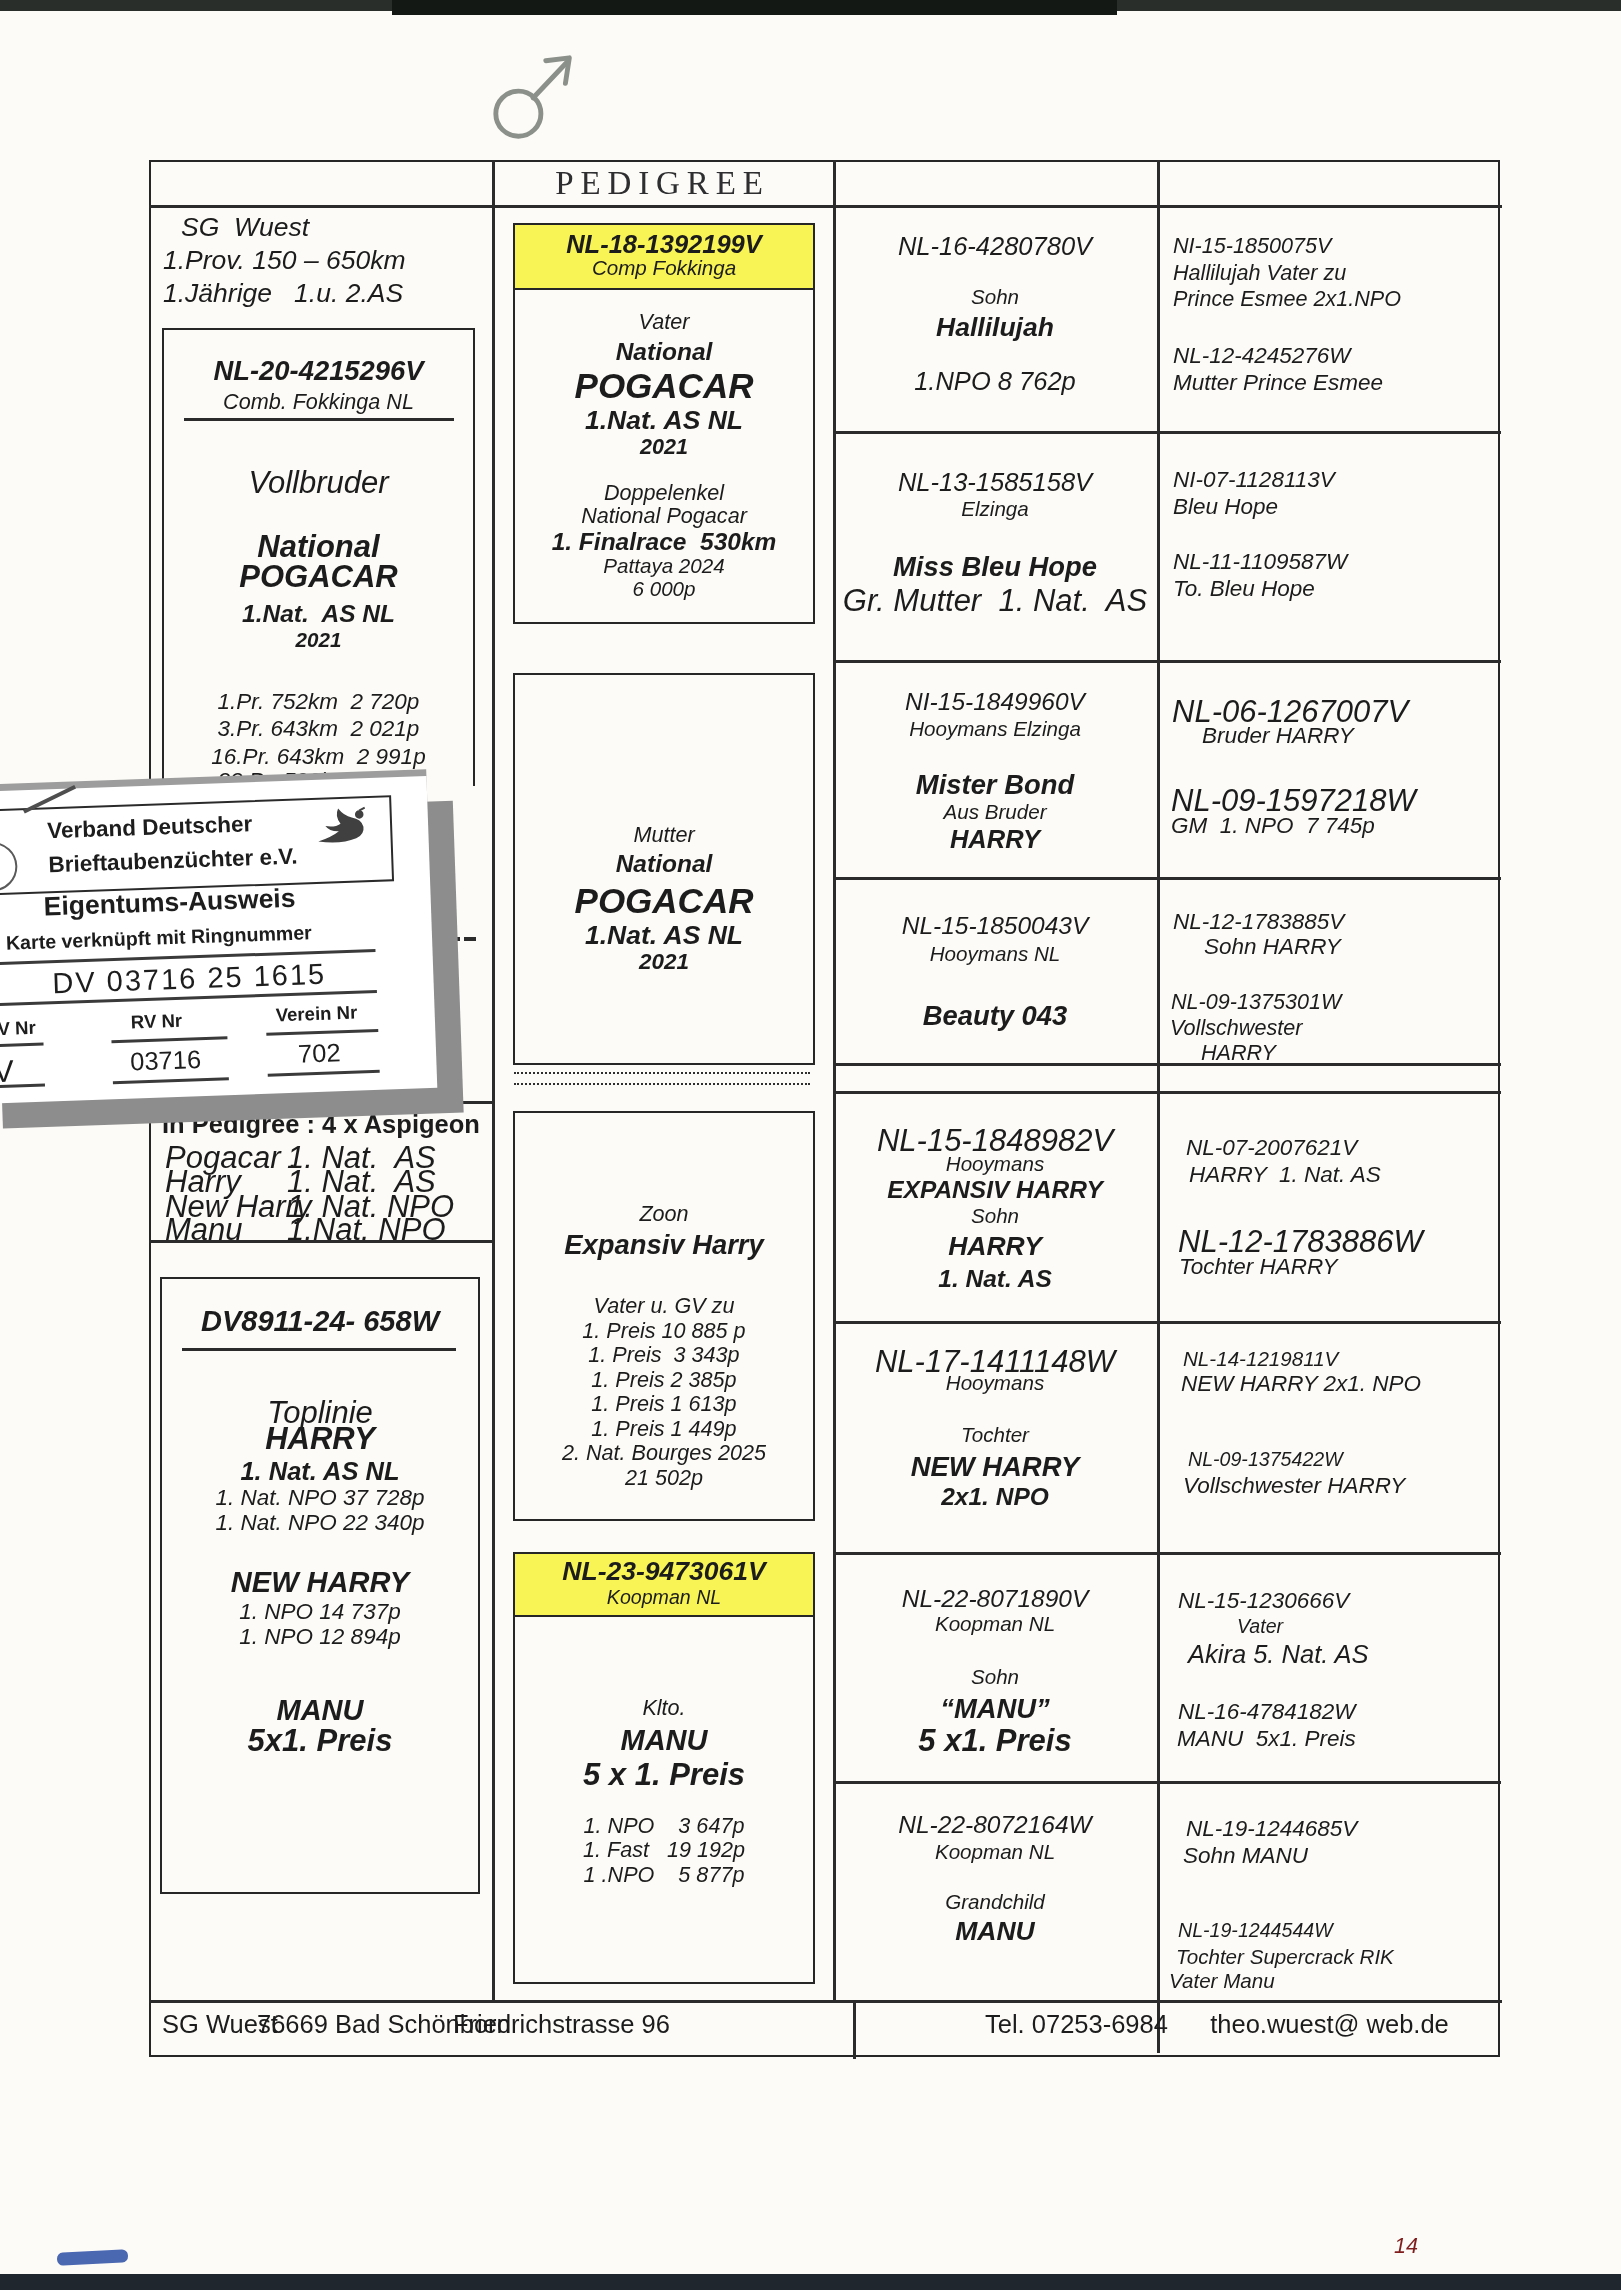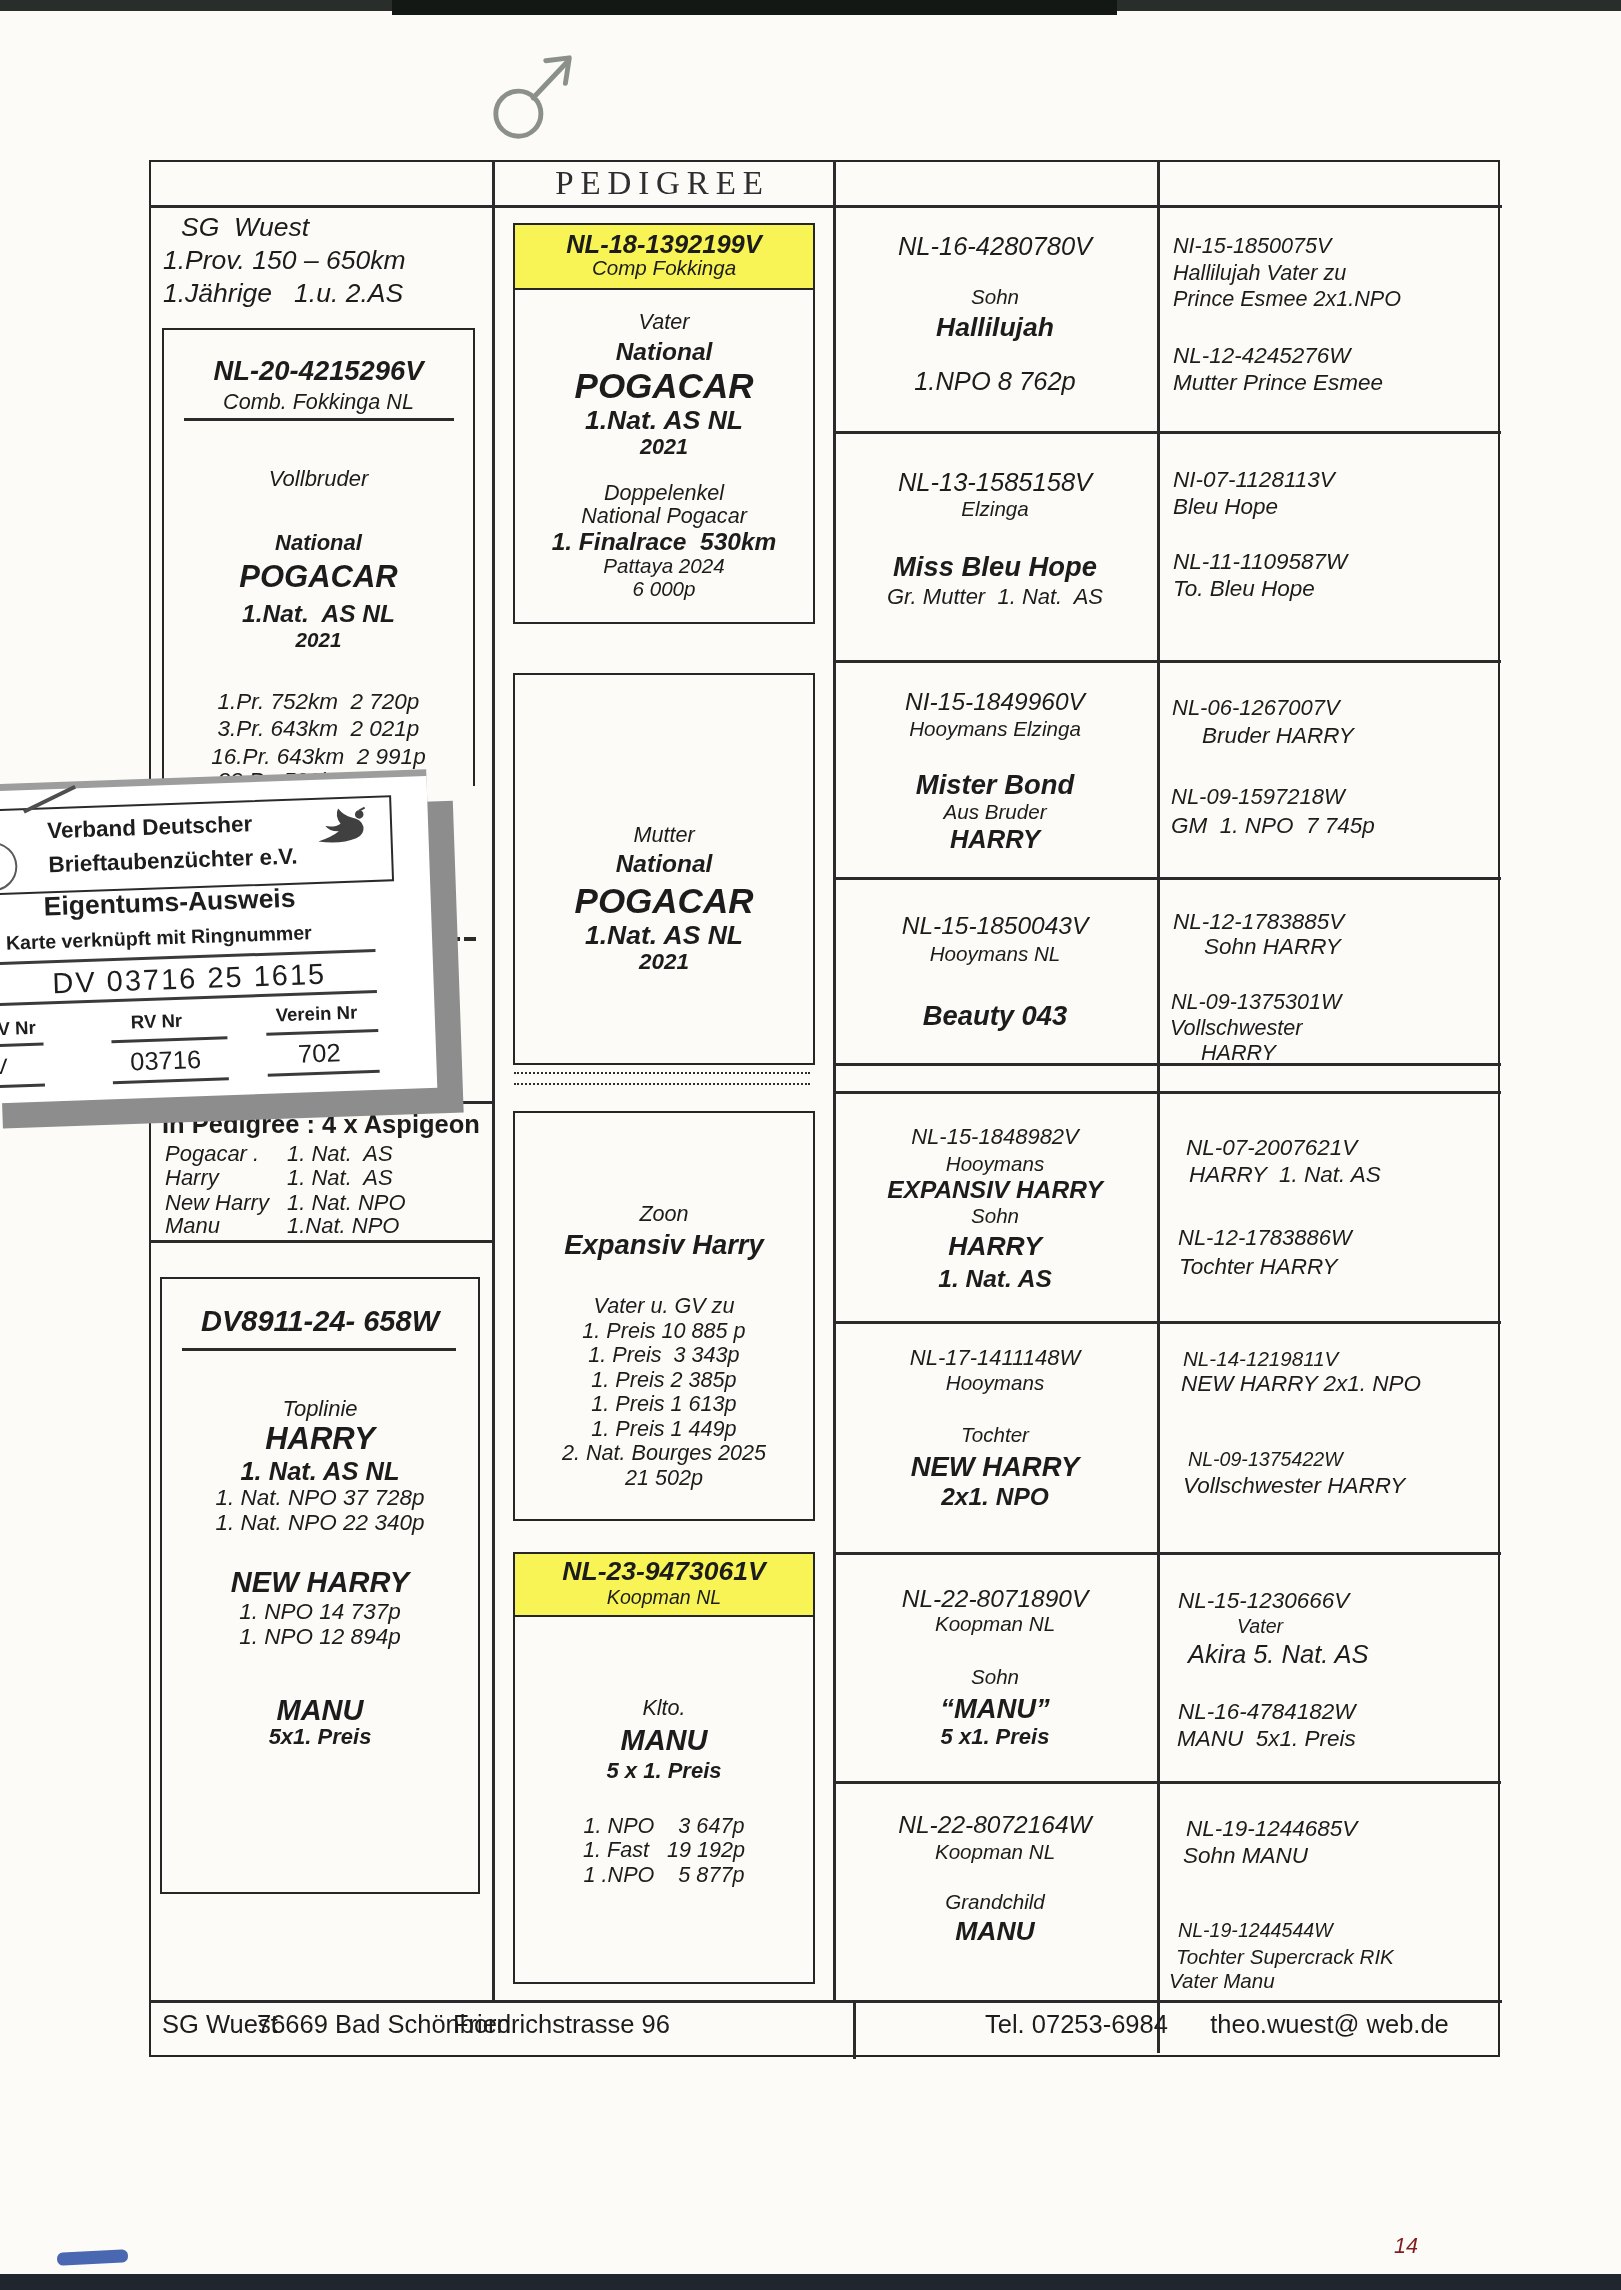--- a/index.html
+++ b/index.html
@@ -5,21 +5,21 @@
   html,body{margin:0;padding:0;background:#e8e8e4;}
   .page{position:relative;width:1621px;height:2291px;background:#fcfbf7;overflow:hidden;
         font-family:"Liberation Sans",sans-serif;}
   .ln{position:absolute;background:#2b2b2b;}
   .t{position:absolute;font-style:italic;color:#1c1c1c;white-space:pre;line-height:1.05;
      font-family:"Liberation Sans",sans-serif;}
   .b{font-weight:700;}
   .rm{font-style:normal;}
   .c{text-align:center;}
   .f19{font-size:18.6px}.f20{font-size:19.6px}.f21{font-size:20.6px}.f22{font-size:21.6px}
-  .f23{font-size:22.5px}.f24{font-size:22px}.f25{font-size:24.5px}.f26{font-size:25.5px}
+  .f23{font-size:22.5px}.f24{font-size:31px}.f25{font-size:24.5px}.f26{font-size:25.5px}
   .f27{font-size:26.5px}.f28{font-size:27.4px}.f30{font-size:29px}.f32{font-size:31px}
   .f34{font-size:33px}.f36{font-size:35px}
   .frame{position:absolute;left:149px;top:160px;width:1347px;height:1893px;border:2.9px solid #262626;}
   .pbox{position:absolute;border:2.9px solid #262626;}
   .phead{position:absolute;left:0;top:0;right:0;background:var(--hl,#f8f455);border-bottom:2.9px solid #262626;}
   .pedtitle{position:absolute;font-family:"Liberation Serif",serif;color:#2e2e30;letter-spacing:6.9px;}
   .dots{position:absolute;left:514px;top:1072px;width:296px;height:8.8px;
         border-top:2.9px dotted #2e2e2e;border-bottom:2.9px dotted #2e2e2e;}
   .card{position:absolute;left:-29px;top:784px;width:461px;height:312px;background:#ffffff;
         transform:rotate(-2deg);box-shadow:25.5px 25.5px 0 #8d8d8d, 0 -6.9px 0 #9d9d9d;}

